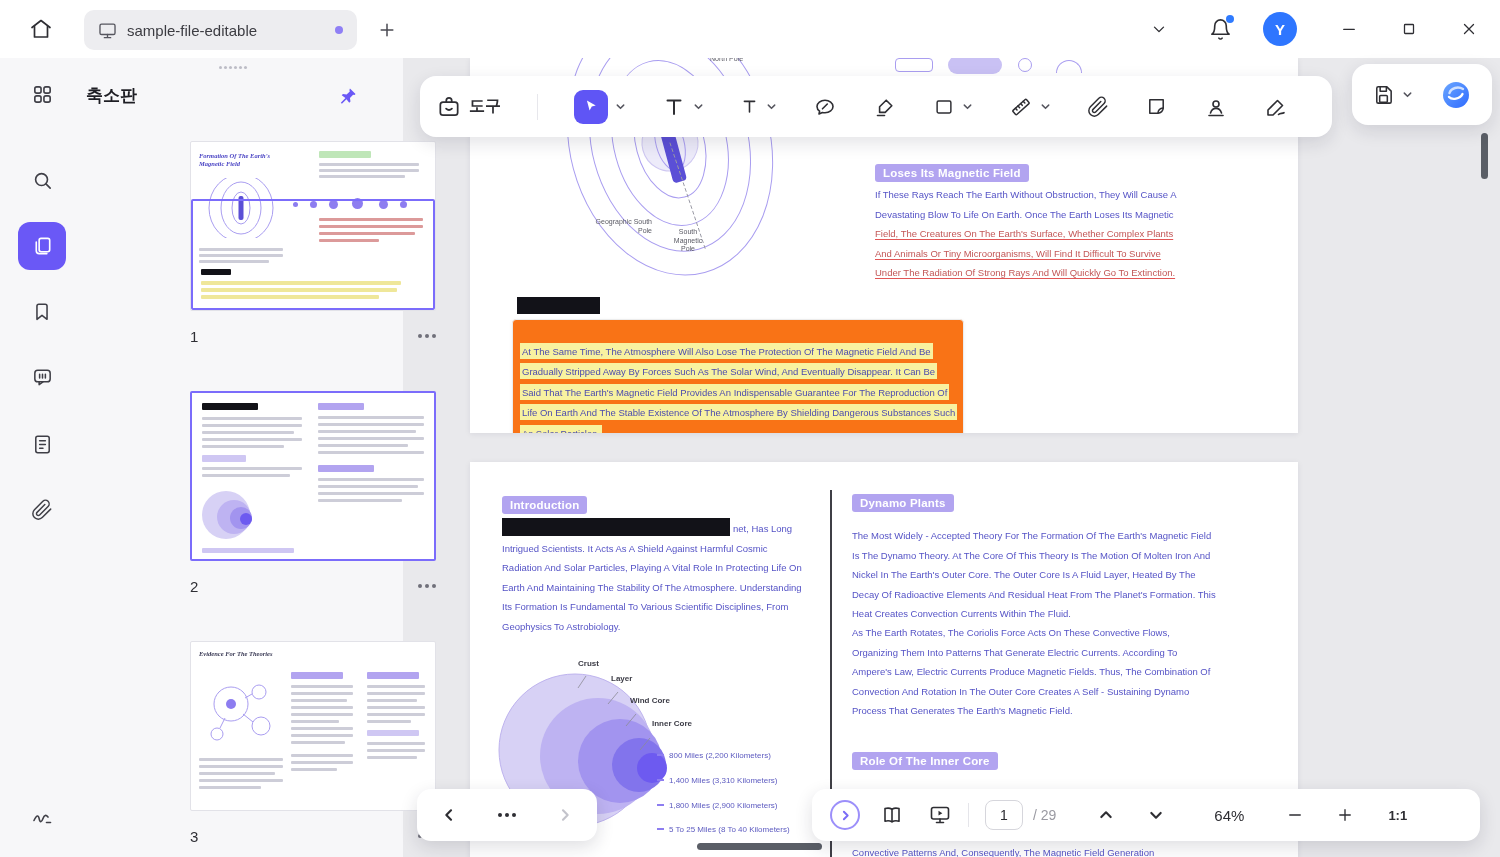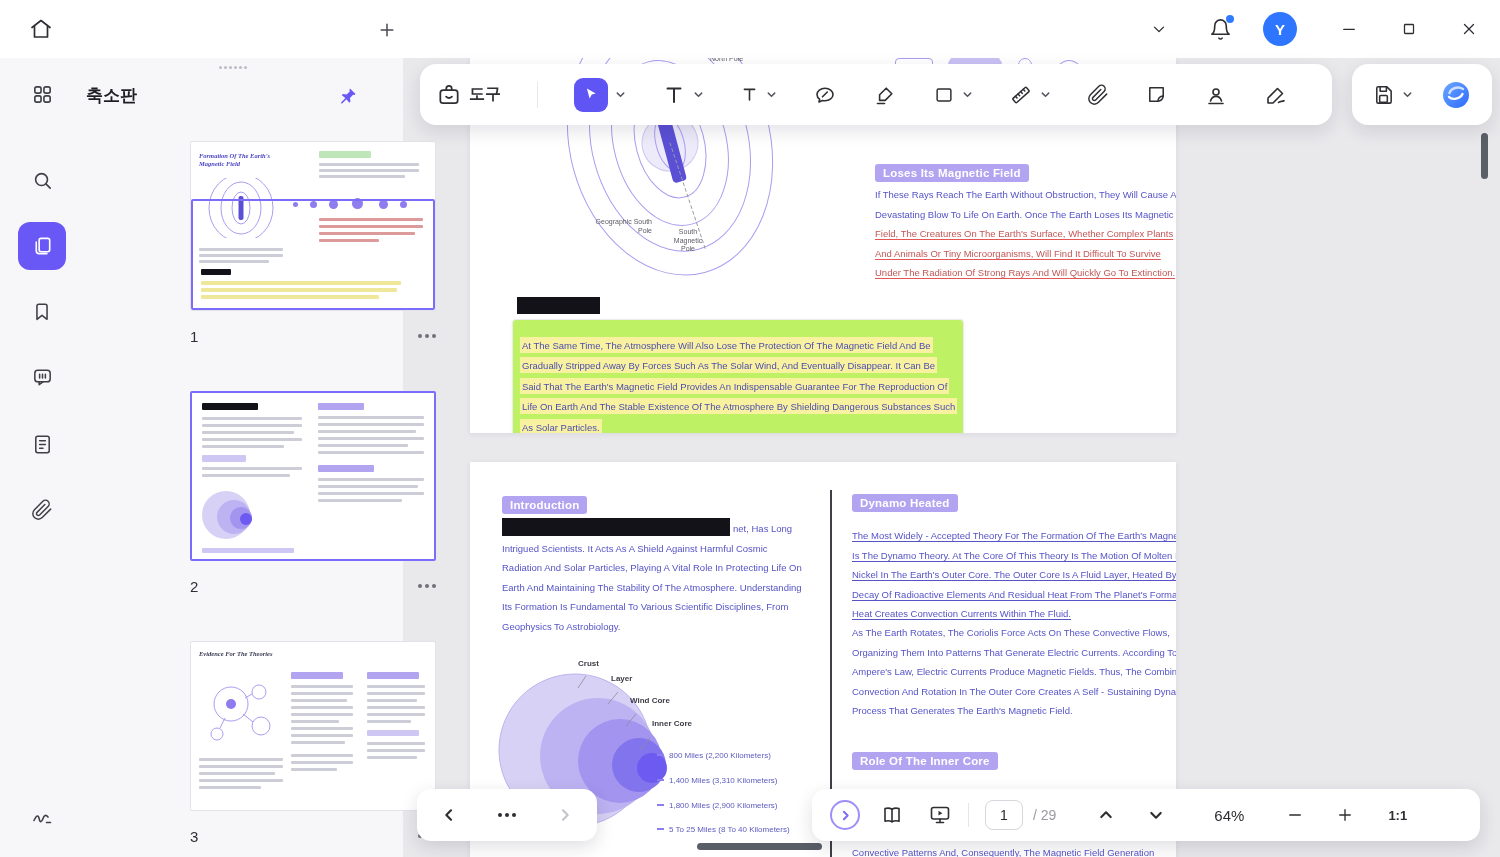--- a/index.html
+++ b/index.html
@@ -35,25 +35,25 @@
   .tmini-title{position:absolute;font-family:"Liberation Serif",serif;font-style:italic;font-weight:700;
                font-size:6.5px;line-height:8px}
   
   .floatbar{position:absolute;background:#fff;border-radius:16px;box-shadow:0 6px 18px rgba(25,25,50,.12);
             display:flex;align-items:center;z-index:40}
   .tool{display:flex;align-items:center;gap:7px;color:#2e2e33}
   .selTile{width:34px;height:34px;border-radius:9px;background:#5f55f5;display:flex;align-items:center;justify-content:center}
   .tdiv{width:1px;height:26px;background:#e7e7ec}
   
   #doc{position:absolute;left:417px;top:58px;right:0;bottom:0;background:var(--canvas);overflow:hidden;z-index:10}
-  .page{position:absolute;left:53px;width:706px;background:#fff;box-shadow:0 1px 6px rgba(30,30,60,.08);overflow:hidden}
+  .page{position:absolute;left:53px;width:828px;background:#fff;box-shadow:0 1px 6px rgba(30,30,60,.08);overflow:hidden}
   .chipH{display:inline-block;background:var(--chip);color:#fff;font-weight:700;font-size:11.5px;
          padding:3px 8px;border-radius:3px;letter-spacing:.2px;white-space:nowrap}
   .btxt{font-size:9.5px;line-height:19.5px;color:var(--blue)}
-  .u{text-decoration:underline;text-underline-offset:2px}
+  .u{text-underline-offset:2px}
   .redseg{color:var(--red);text-decoration:underline;text-decoration-color:var(--redline);text-underline-offset:2px}
   .hlY{background:var(--yellow);padding:2.5px 2px;-webkit-box-decoration-break:clone;box-decoration-break:clone}
   .blackbar{background:#121218}
   .meas{position:absolute;font-size:8px;color:#5d5bc0;white-space:nowrap}
   .meas::before{content:"";display:inline-block;width:7px;height:2px;background:#8d7df0;margin-right:5px;vertical-align:2px}
   .corelbl{position:absolute;font-size:8px;font-weight:700;color:#3c3c46;white-space:nowrap}
   .dlab{position:absolute;font-size:7px;line-height:8.5px;color:#5a5a64}
   
   .pill{position:absolute;top:789px;height:52px;background:#fff;border-radius:14px;
         box-shadow:0 6px 18px rgba(25,25,50,.14);display:flex;align-items:center;z-index:40}
@@ -87,21 +87,21 @@
       <path d="M160 150 L196 258" stroke="#9a9aa5" stroke-width="1" stroke-dasharray="3 3"></path>
     </svg>
     <div class="dlab" style="left:240px;top:-3px">North Pole</div>
     <div class="dlab" style="left:118px;top:160px;width:64px;text-align:right">Geographic South Pole</div>
     <div class="dlab" style="left:196px;top:170px;width:44px;text-align:center">South Magnetic Pole</div>
 
     <span class="chipH abs" style="left:405px;top:106px">Loses Its Magnetic Field</span>
     <div class="btxt abs" style="left:405px;top:127px;width:304px"><span>If These Rays Reach The Earth Without Obstruction, They Will Cause A Devastating Blow To Life On Earth. Once The Earth Loses Its Magnetic </span><span class="redseg">Field, The Creatures On The Earth's Surface, Whether Complex Plants And Animals Or Tiny Microorganisms, Will Find It Difficult To Survive Under The Radiation Of Strong Rays And Will Quickly Go To Extinction.</span></div>
 
     <div class="blackbar abs" style="left:47px;top:239px;width:83px;height:17px"></div>
-    <div class="abs" style="left:42px;top:261px;width:452px;background:#bef264;border:1px solid #ececec;border-radius:4px;box-shadow:0 1px 4px rgba(0,0,0,.05);padding:14px 7px">
+    <div class="abs" style="left:42px;top:261px;width:452px;background:#f97316;border:1px solid #ececec;border-radius:4px;box-shadow:0 1px 4px rgba(0,0,0,.05);padding:20px 7px">
       <span class="btxt hlY" style="color:#4c4cae">At The Same Time, The Atmosphere Will Also Lose The Protection Of The Magnetic Field And Be Gradually Stripped Away By Forces Such As The Solar Wind, And Eventually Disappear. It Can Be Said That The Earth's Magnetic Field Provides An Indispensable Guarantee For The Reproduction Of Life On Earth And The Stable Existence Of The Atmosphere By Shielding Dangerous Substances Such As Solar Particles.</span>
     </div>
   </div>
 
   <div class="page" style="top:404px;height:500px">
 
     <span class="chipH abs" style="left:32px;top:34px">Introduction</span>
     <div class="btxt abs" style="left:32px;top:56px;width:304px"><span class="blackbar" style="display:inline-block;width:228px;height:18px;vertical-align:-4px;margin-right:3px"></span><span>net, Has Long Intrigued Scientists. It Acts As A Shield Against Harmful Cosmic Radiation And Solar Particles, Playing A Vital Role In Protecting Life On Earth And Maintaining The Stability Of The Atmosphere. Understanding Its Formation Is Fundamental To Various Scientific Disciplines, From Geophysics To Astrobiology.</span></div>
 
     <svg class="abs" style="left:20px;top:196px" width="340" height="200" viewBox="0 0 340 200">
@@ -116,38 +116,46 @@
     <span class="corelbl" style="left:141px;top:212px">Layer</span>
     <span class="corelbl" style="left:160px;top:234px">Wind Core</span>
     <span class="corelbl" style="left:182px;top:257px">Inner Core</span>
     <span class="meas" style="left:187px;top:289px">800 Miles (2,200 Kilometers)</span>
     <span class="meas" style="left:187px;top:314px">1,400 Miles (3,310 Kilometers)</span>
     <span class="meas" style="left:187px;top:339px">1,800 Miles (2,900 Kilometers)</span>
     <span class="meas" style="left:187px;top:363px">5 To 25 Miles (8 To 40 Kilometers)</span>
 
     <div class="abs" style="left:360px;top:28px;width:1.5px;height:440px;background:#3f3f46"></div>
 
-    <span class="chipH abs" style="left:382px;top:32px">Dynamo Heated</span>
+    <span class="chipH abs" style="left:382px;top:32px">Dynamo Plants</span>
     <div class="btxt u abs" style="left:382px;top:64px;width:364px">The Most Widely - Accepted Theory For The Formation Of The Earth's Magnetic Field Is The Dynamo Theory. At The Core Of This Theory Is The Motion Of Molten Iron And Nickel In The Earth's Outer Core. The Outer Core Is A Fluid Layer, Heated By The Decay Of Radioactive Elements And Residual Heat From The Planet's Formation. This Heat Creates Convection Currents Within The Fluid.</div>
     <div class="btxt abs" style="left:382px;top:161px;width:362px">As The Earth Rotates, The Coriolis Force Acts On These Convective Flows, Organizing Them Into Patterns That Generate Electric Currents. According To Ampere's Law, Electric Currents Produce Magnetic Fields. Thus, The Combination Of Convection And Rotation In The Outer Core Creates A Self - Sustaining Dynamo Process That Generates The Earth's Magnetic Field.</div>
     <span class="chipH abs" style="left:382px;top:290px">Role Of The Inner Core</span>
     <div class="btxt u abs" style="left:382px;top:381px;width:364px">Convective Patterns And, Consequently, The Magnetic Field Generation</div>
   </div>
 
   <div class="sb" style="left:280px;top:785px;width:125px;height:7px"></div>
   <div class="sb" style="left:1064px;top:75px;width:7px;height:46px"></div>
 </div>
 
 <div id="topbar">
   <button class="abs" style="left:27px;top:15px;width:28px;height:28px">
     <svg width="24" height="24" viewBox="0 0 24 24" fill="none" stroke="currentColor" stroke-width="1.7" stroke-linecap="round" stroke-linejoin="round">
         <path d="M3 10.5 12 3.5l9 7"></path>
         <path d="M5.5 9.5V20h13V9.5"></path>
       </svg>
   </button>
+  <div class="tab">
+    <svg width="19" height="19" viewBox="0 0 24 24" fill="none" stroke="#55555e" stroke-width="1.7" stroke-linecap="round">
+        <rect x="2.5" y="4" width="19" height="13" rx="2"></rect>
+        <path d="M8 21h8M12 17v4"></path>
+      </svg>
+    <span>sample-file-editable</span>
+    <span class="pdot" style="margin-left:auto"></span>
+  </div>
   <button class="abs" style="left:375px;top:18px;width:24px;height:24px">
     <svg width="20" height="20" viewBox="0 0 24 24" fill="none" stroke="#4a4a52" stroke-width="1.8" stroke-linecap="round">
         <path d="M12 5v14M5 12h14"></path>
       </svg>
   </button>
   <button class="abs" style="left:1147px;top:17px;width:24px;height:24px">
     <svg width="18" height="18" viewBox="0 0 24 24" fill="none" stroke="currentColor" stroke-width="1.8" stroke-linecap="round" stroke-linejoin="round">
         <path d="M6 9.5l6 6 6-6"></path>
       </svg>
   </button>
@@ -356,21 +364,21 @@
     </svg>
   </div>
   <div class="pgrow" style="top:766px">
     <span>3</span>
     <button>
         <span class="dots3"></span>
       </button>
   </div>
 </div>
 
-<div class="floatbar" style="left:420px;top:64px;width:912px;height:61px;padding:0 16px;gap:36px">
+<div class="floatbar" style="left:420px;top:76px;width:912px;height:61px;padding:0 16px;gap:36px">
   <button class="tool">
     <svg width="26" height="26" viewBox="0 0 24 24" fill="none" stroke="currentColor" stroke-width="1.6" stroke-linecap="round" stroke-linejoin="round">
         <rect x="4" y="7.5" width="16" height="12" rx="2.5"></rect>
         <path d="M9.5 7.5V6a2.5 2.5 0 0 1 5 0v1.5"></path>
         <path d="M9.3 13.5c1.7 1.6 3.7 1.6 5.4 0"></path>
       </svg>
     <span style="font-size:16px;font-weight:600">도구</span>
   </button>
   <span class="tdiv"></span>
   <button class="tool">

